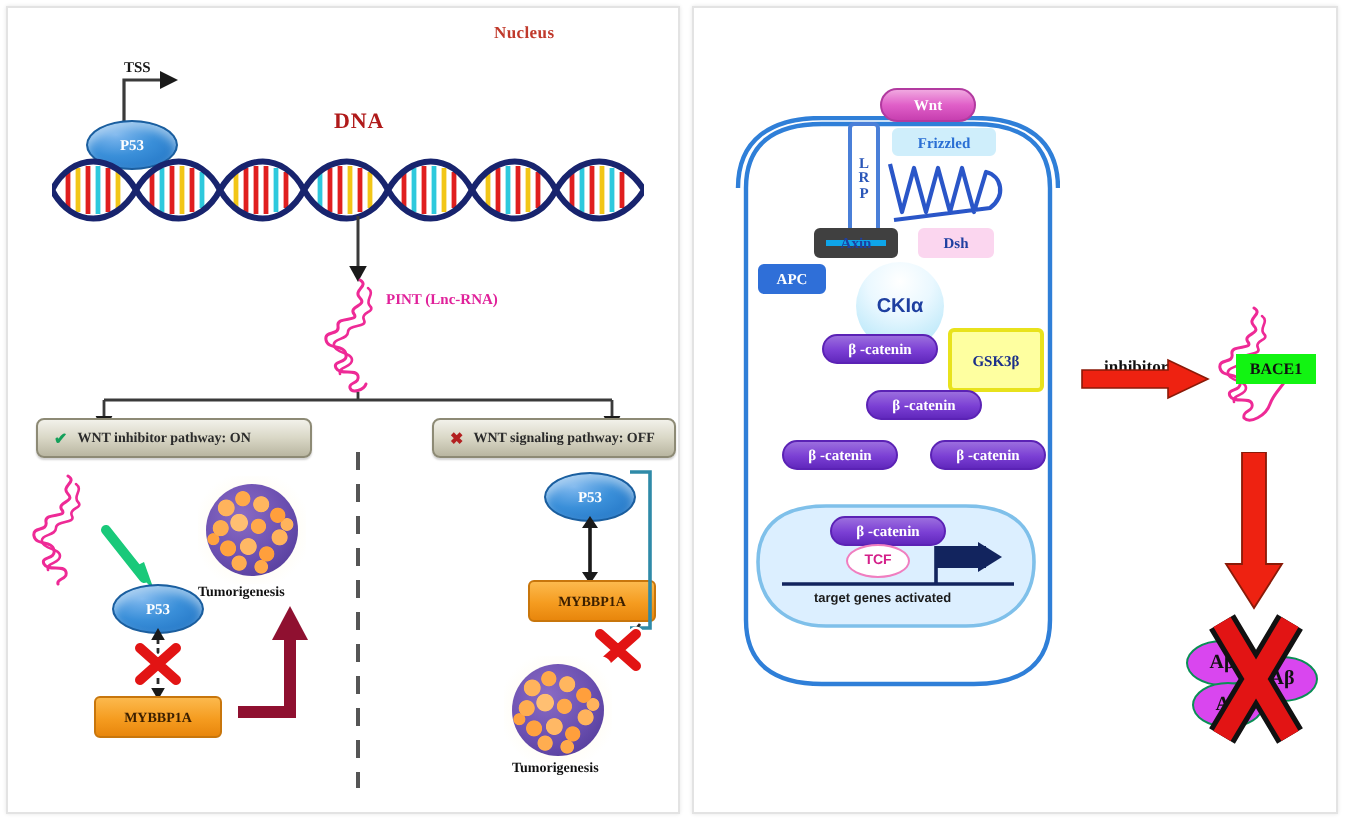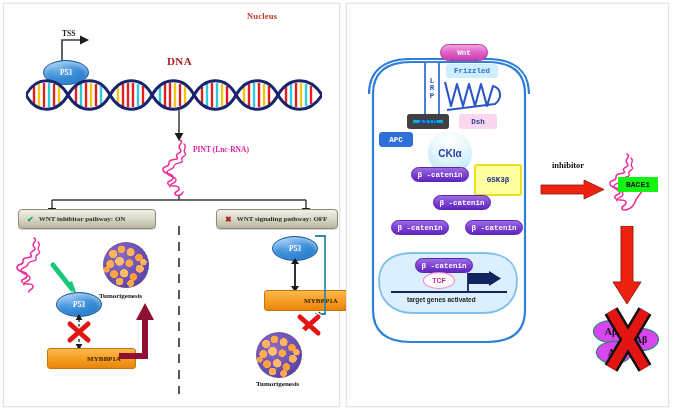--- a/index.html
+++ b/index.html
@@ -21,21 +21,21 @@
 
   .p53{position:absolute;width:44px;height:23px;border-radius:50%;
        background:radial-gradient(ellipse at 32% 28%,#7db7ee 0%,#3a8fd9 45%,#1d6fc0 100%);
        border:1px solid #1b5e9e;color:#fff;font-size:7.5px;font-weight:bold;
        display:flex;align-items:center;justify-content:center;font-family:"Liberation Serif",serif;
        box-shadow:inset 0 3px 5px rgba(255,255,255,.5);}
 
   .mybbp{position:absolute;width:62px;height:19px;border-radius:3px;
          background:linear-gradient(180deg,#fcb94d 0%,#f59c20 55%,#e8860c 100%);
          border:1px solid #c8760c;color:#3b1f00;font-size:7px;font-weight:bold;
-         display:flex;align-items:center;justify-content:center;font-family:"Liberation Serif",serif;padding-left:25px;}
+         display:flex;align-items:center;justify-content:center;font-family:"Liberation Serif",serif;}
 
   .wntbox{position:absolute;height:20px;border-radius:4px;
           background:linear-gradient(180deg,#f2f1ea 0%,#d9d7c6 50%,#b9b6a1 100%);
           border:1px solid #8d8a75;display:flex;align-items:center;gap:5px;
           padding:0 8px;box-sizing:border-box;box-shadow:0 1px 1px rgba(0,0,0,.18);}
   .wntbox span.t{font-size:7px;font-weight:bold;color:#2b2b2b;font-family:"Liberation Serif",serif;white-space:nowrap;}
   .mark-ok{color:#14a05a;font-size:8px;font-weight:bold;}
   .mark-no{color:#b32020;font-size:8px;font-weight:bold;}
 
   .tumorsphere{position:absolute;width:46px;height:46px;border-radius:50%;
@@ -53,24 +53,24 @@
       radial-gradient(circle at 66% 76%,#ff9f3c 0 3.6px,transparent 4.0px),
       radial-gradient(circle at 36% 86%,#ffad50 0 3.6px,transparent 4.0px),
       radial-gradient(circle at 60% 90%,#ffa94a 0 3.2px,transparent 3.6px),
       radial-gradient(circle at 88% 44%,#ffb35c 0 3.0px,transparent 3.4px),
       radial-gradient(circle at 8% 60%,#ffa23f 0 2.8px,transparent 3.2px),
       radial-gradient(circle at 38% 34%,#8a6bc4 0%,#6a4fb0 55%,#4b3490 100%);}
   .tumorglow{position:absolute;border-radius:6px;
     background:radial-gradient(ellipse at 50% 50%,#fff6de 0%,#fffdf6 55%,#ffffff 78%);}
 
   
-  .inhibitor-label{left:205px;top:157px;font-size:8.5px;font-weight:bold;color:#111;font-family:"Liberation Serif",serif;}
+  .inhibitor-label{left:205px;top:175px;font-size:8.5px;font-weight:bold;color:#111;font-family:"Liberation Serif",serif;}
   .tag{position:absolute;border-radius:3px;display:flex;align-items:center;justify-content:center;
        font-size:7.5px;font-weight:bold;white-space:nowrap;box-sizing:border-box;
-       font-family:Liberation Mono, monospace;}
+       font-family:Liberation Serif, serif;}
   .t-wnt{background:linear-gradient(180deg,#f0a8e0 0%,#e05fc8 50%,#c73fb0 100%);border:1px solid #b23aa0;color:#fff;border-radius:9px;}
   .t-friz{background:#cfeefb;border:1px solid #cfeefb;color:#2a6fd4;}
   .t-lrp{background:#ffffff;border:2px solid #4a7fd8;color:#2a56b8;flex-direction:column;line-height:1.02;justify-content:center;}
   .t-axin{background:#0ea5e9;border:6px solid #404040;color:#1e3fa0;}
   .t-dsh{background:#fbd6ef;border:1px solid #fbd6ef;color:#1e3fa0;}
   .t-apc{background:#2f6fd8;border:1px solid #2f6fd8;color:#ffffff;}
   .t-gsk{background:#feffa0;border:2px solid #e8e21c;color:#1b2f8a;}
   .t-bcat{background:linear-gradient(180deg,#9b6ede 0%,#7b3fd4 55%,#6128bd 100%);border:1px solid #5b22b5;color:#ffffff;border-radius:9px;}
   .t-bace{background:#12f412;border:1px solid #12f412;color:#111;border-radius:0;font-size:8px;}
   .ckia{position:absolute;width:44px;height:44px;border-radius:50%;

